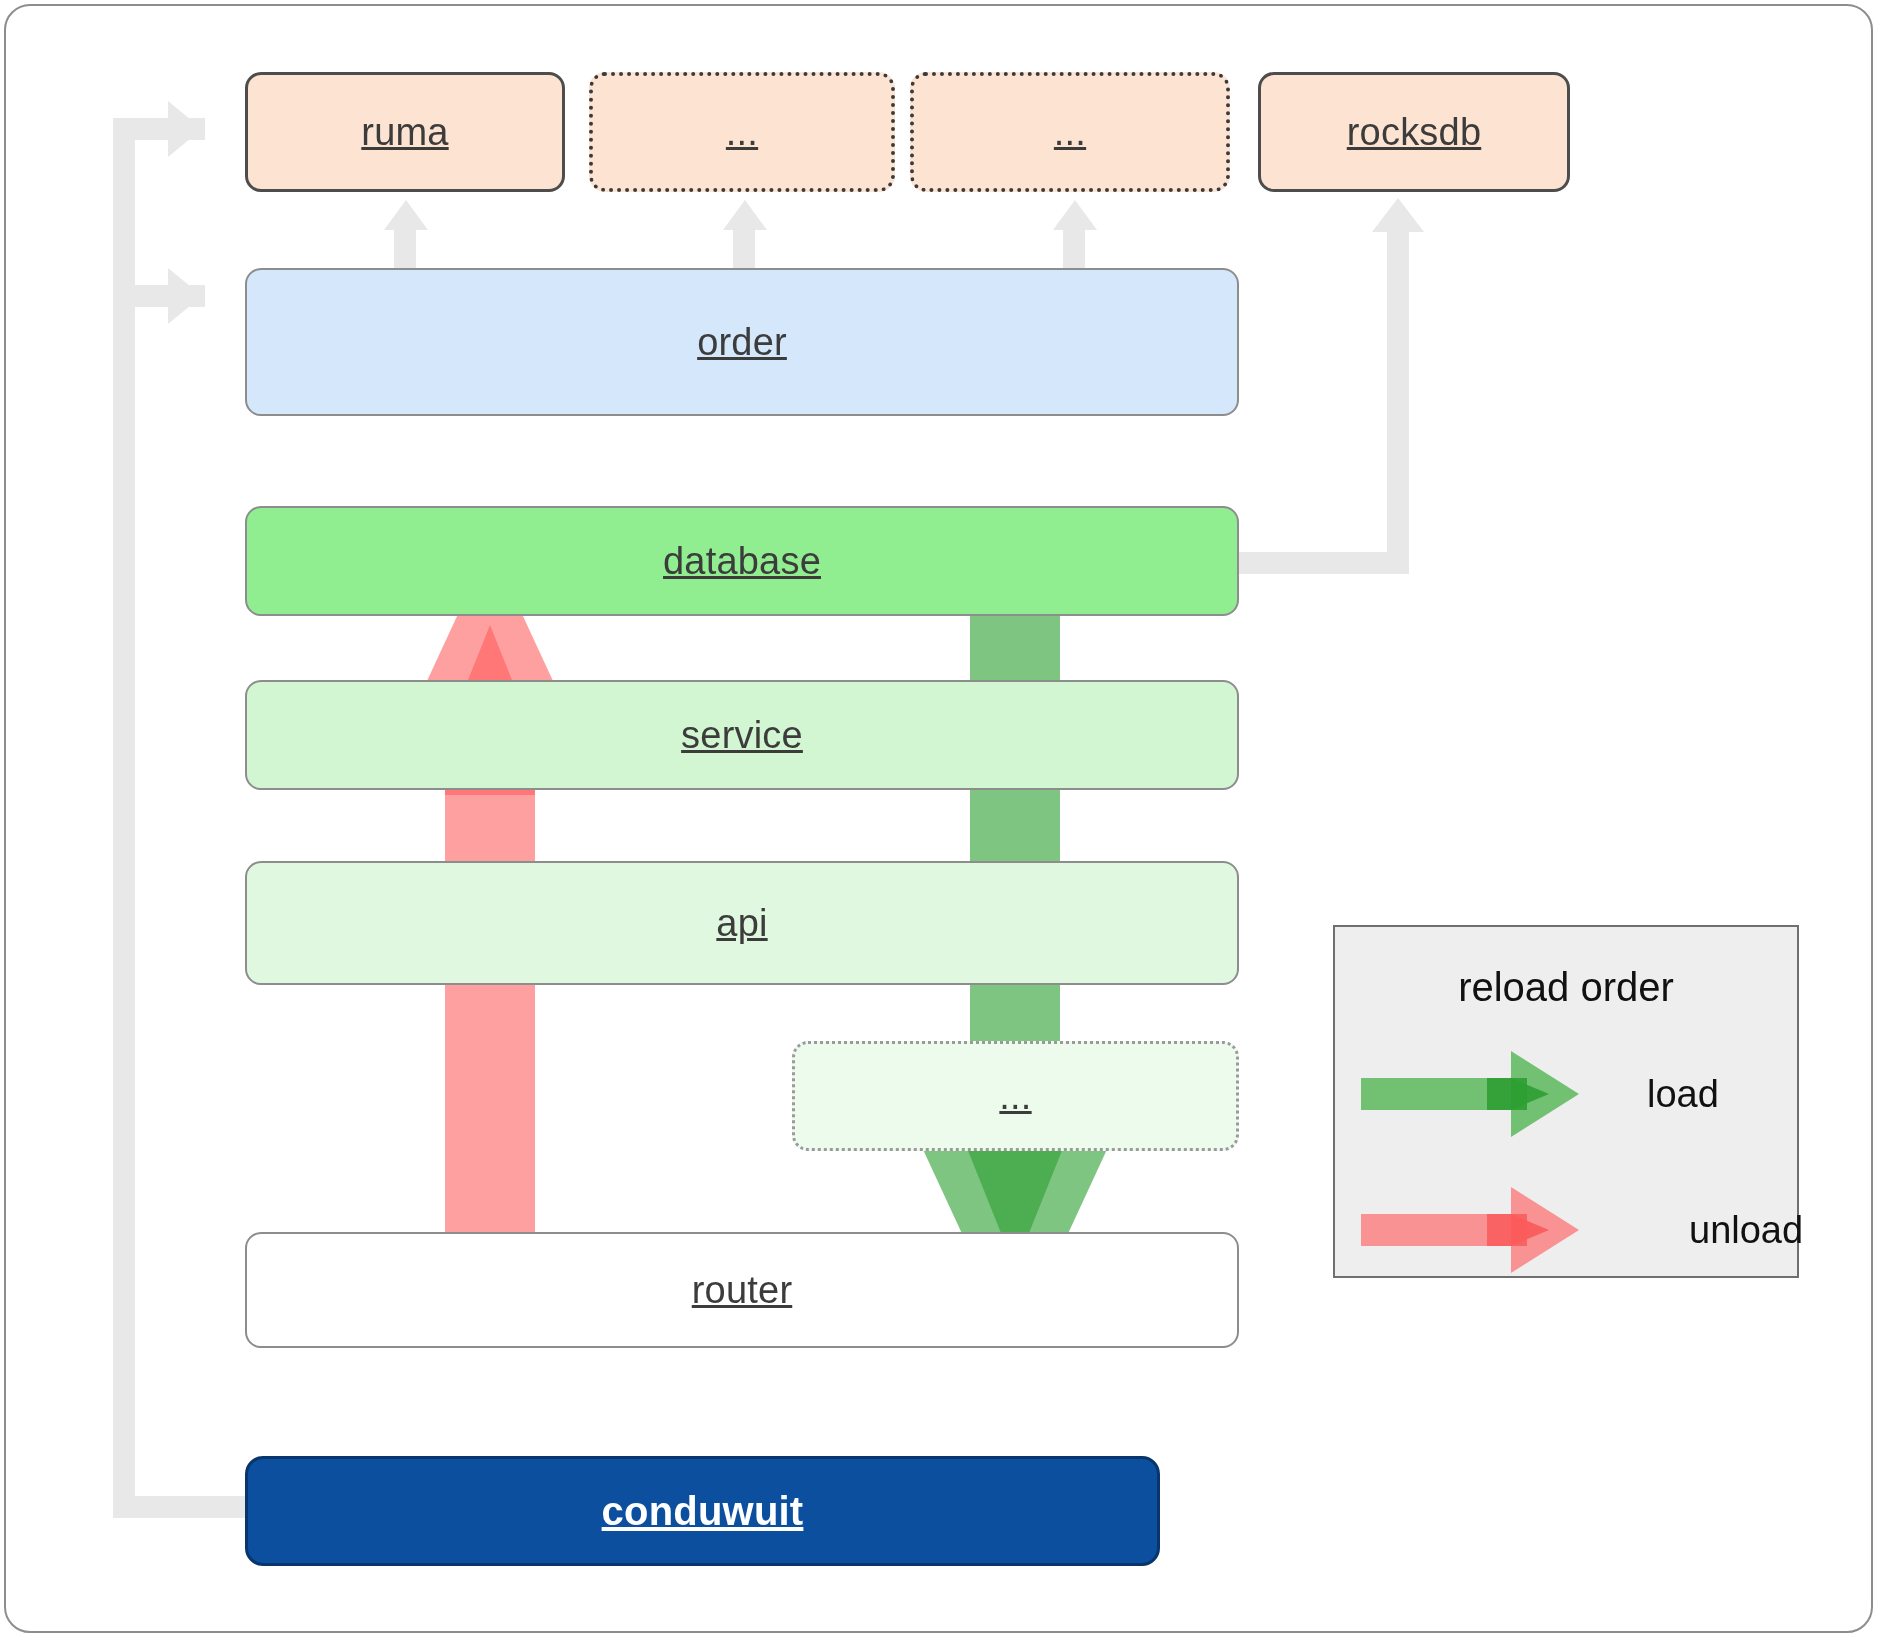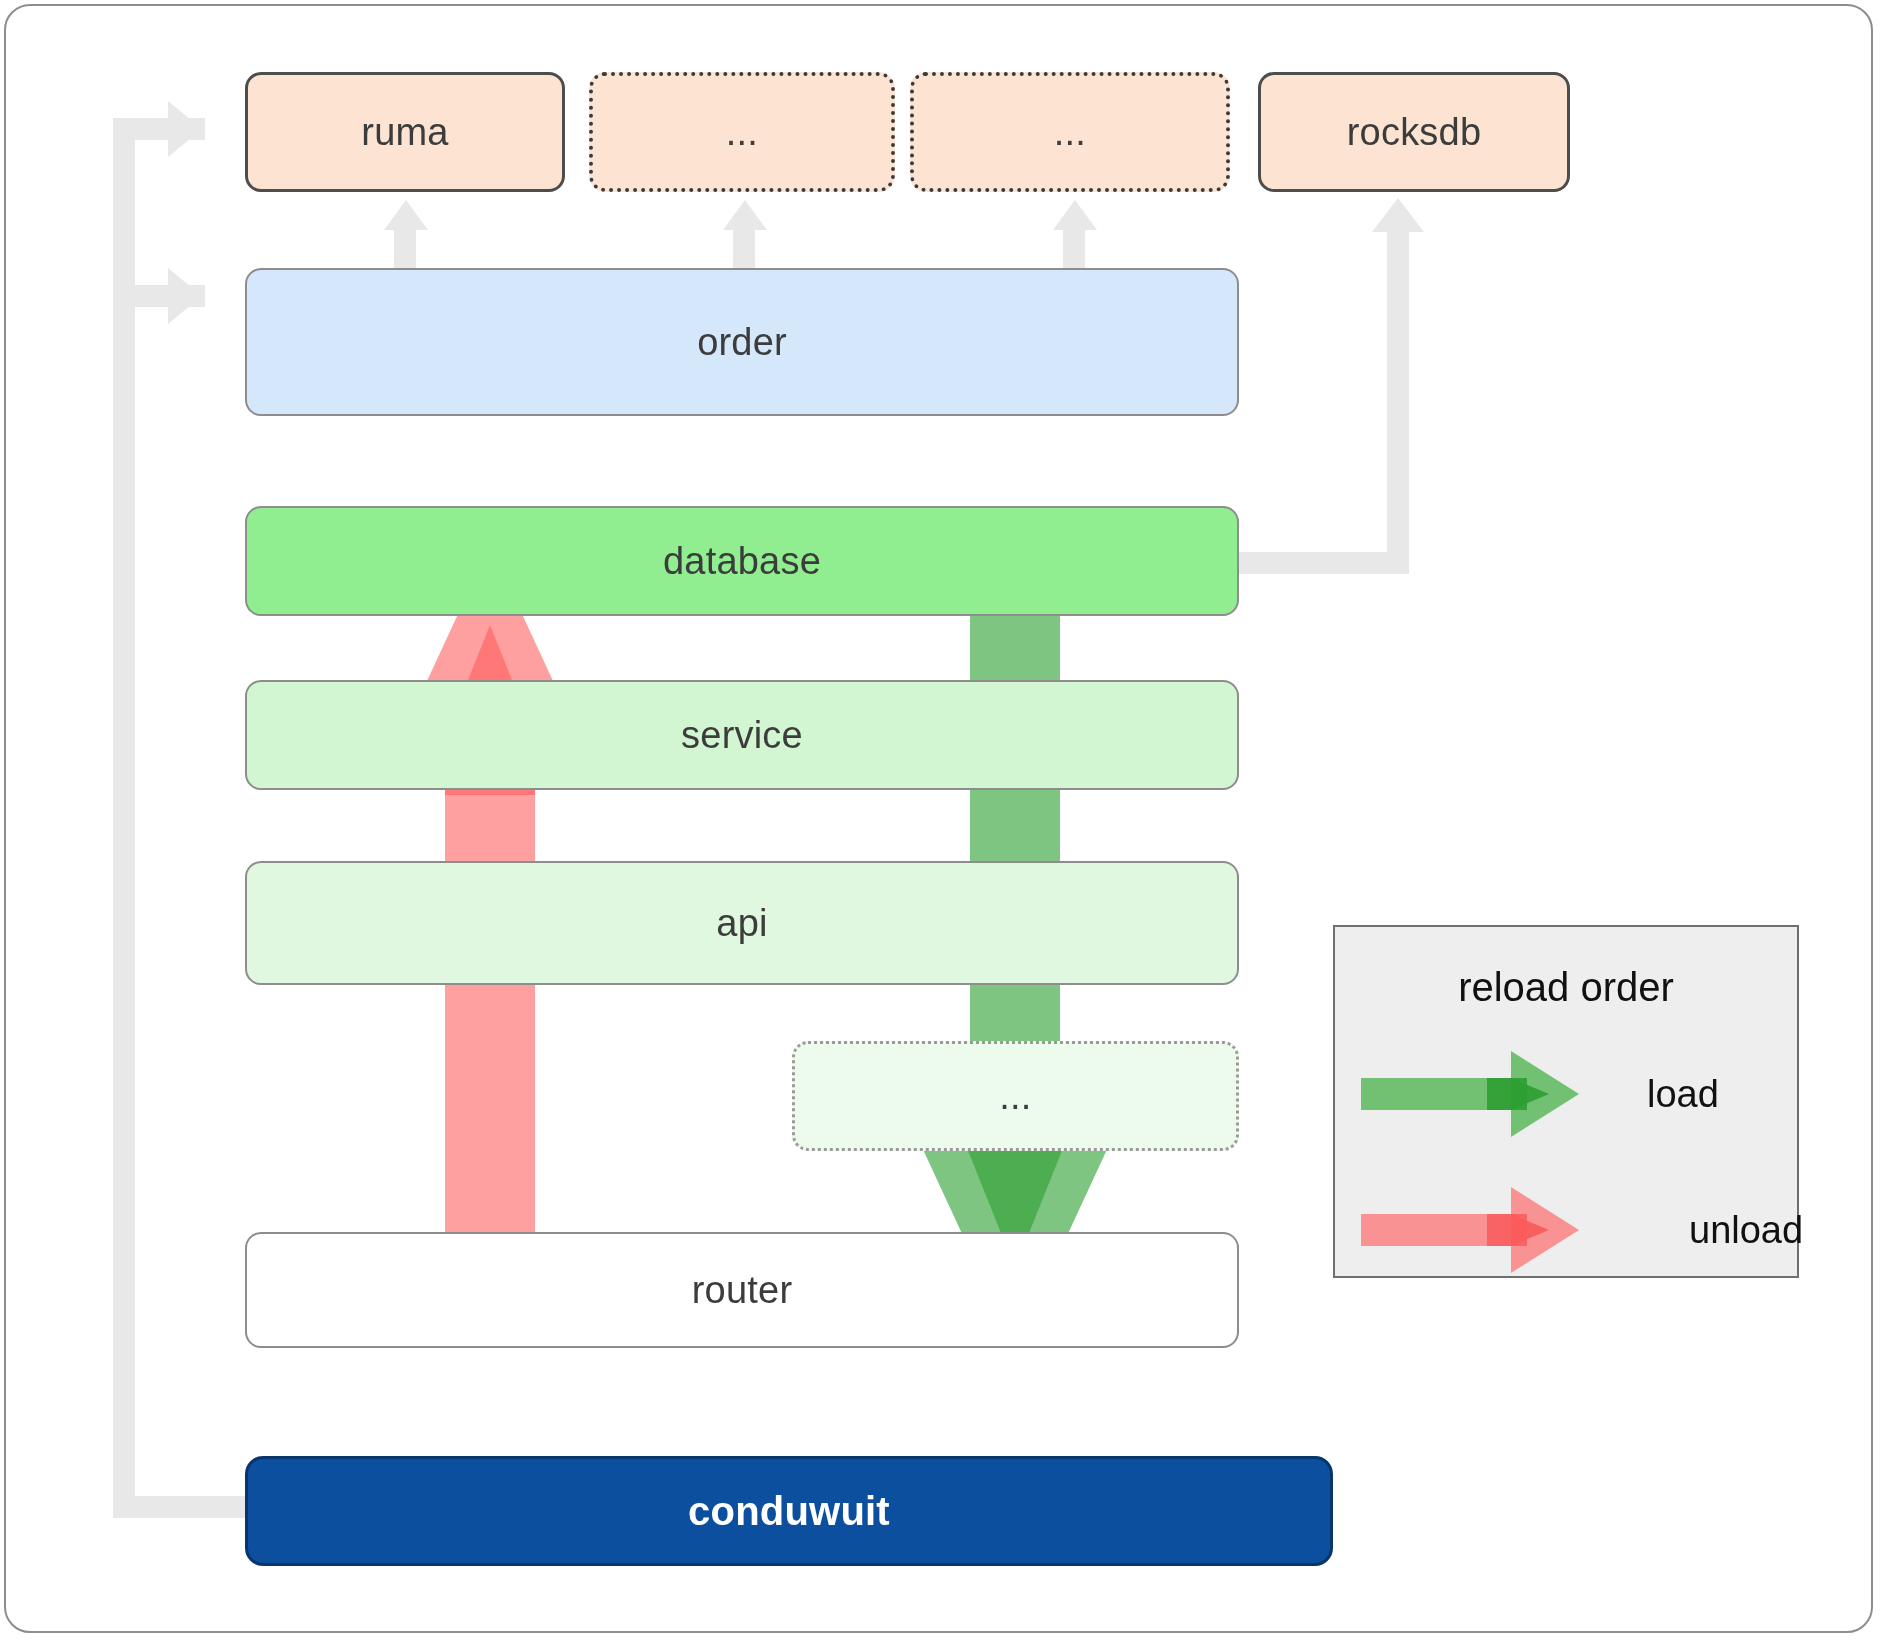--- a/index.html
+++ b/index.html
@@ -29,20 +29,21 @@
     position:absolute;
     box-sizing:border-box;
     display:flex;
     align-items:center;
     justify-content:center;
     border-radius:14px;
     font-size:38px;
     color:#3c3c3c;
     letter-spacing:.2px;
     z-index:6;
+    text-decoration:underline;
   }
   .node .lbl{pointer-events:none;}
   
   .dep{
     background:#fde3d1;
     border:3px solid #4d4d4d;
     border-radius:16px;
     height:120px;
     top:72px;
   }
@@ -61,21 +62,21 @@
   .admin{background:#edfbed;top:1041px;height:110px;width:444px;}
   .dots-node{
     background:#edfbed;top:1041px;height:110px;left:792px;width:447px;
     border:3px dotted #9a9a9a;border-radius:16px;
   }
   .router{background:#ffffff;top:1232px;height:116px;}
   .conduwuit{
     background:#0b4f9e;
     border:3px solid #07356c;
     border-radius:18px;
-    left:245px;width:1088px;top:1456px;height:110px;
+    left:245px;width:915px;top:1456px;height:110px;
     color:#ffffff;font-weight:bold;font-size:40px;
   }
   
   .grey{position:absolute;background:#e8e8e8;z-index:2;}
   .grey-arrow{
     position:absolute;width:0;height:0;z-index:2;
     border-top:28px solid transparent;
     border-bottom:28px solid transparent;
     border-left:34px solid #e8e8e8;
   }

